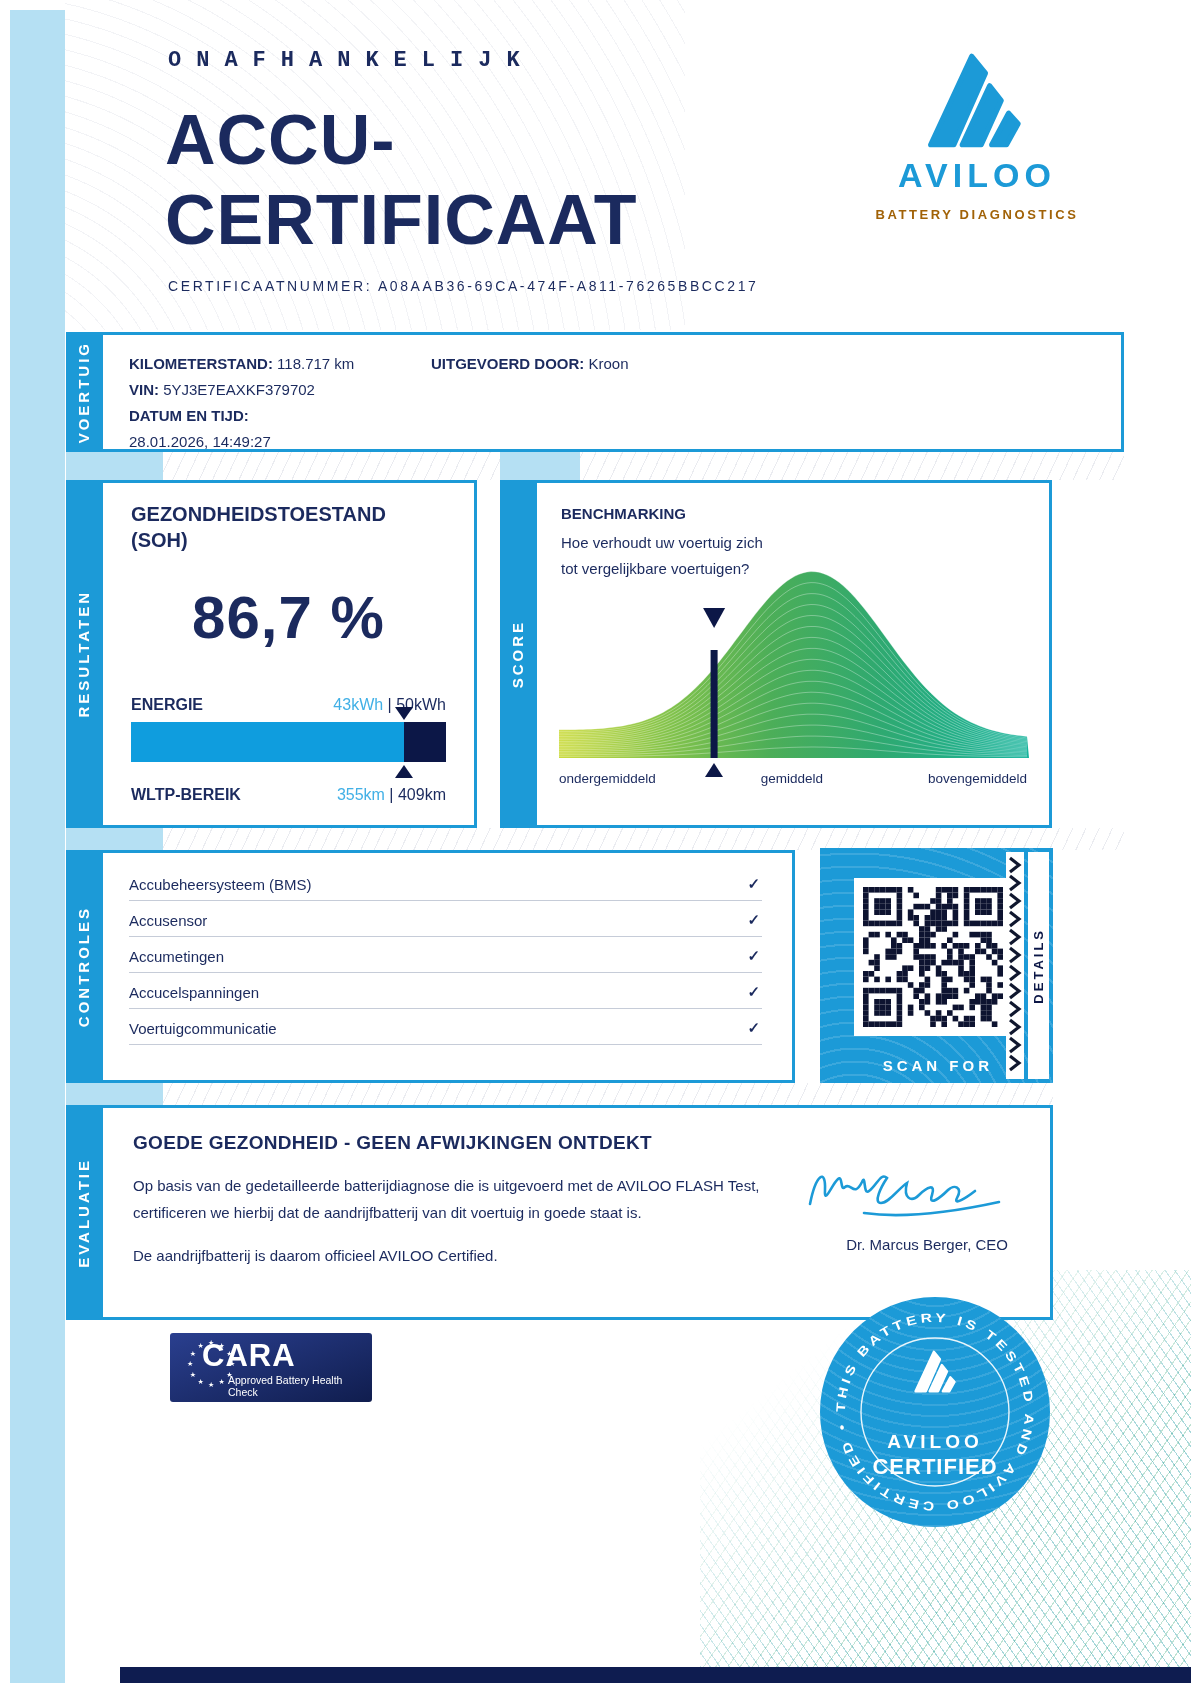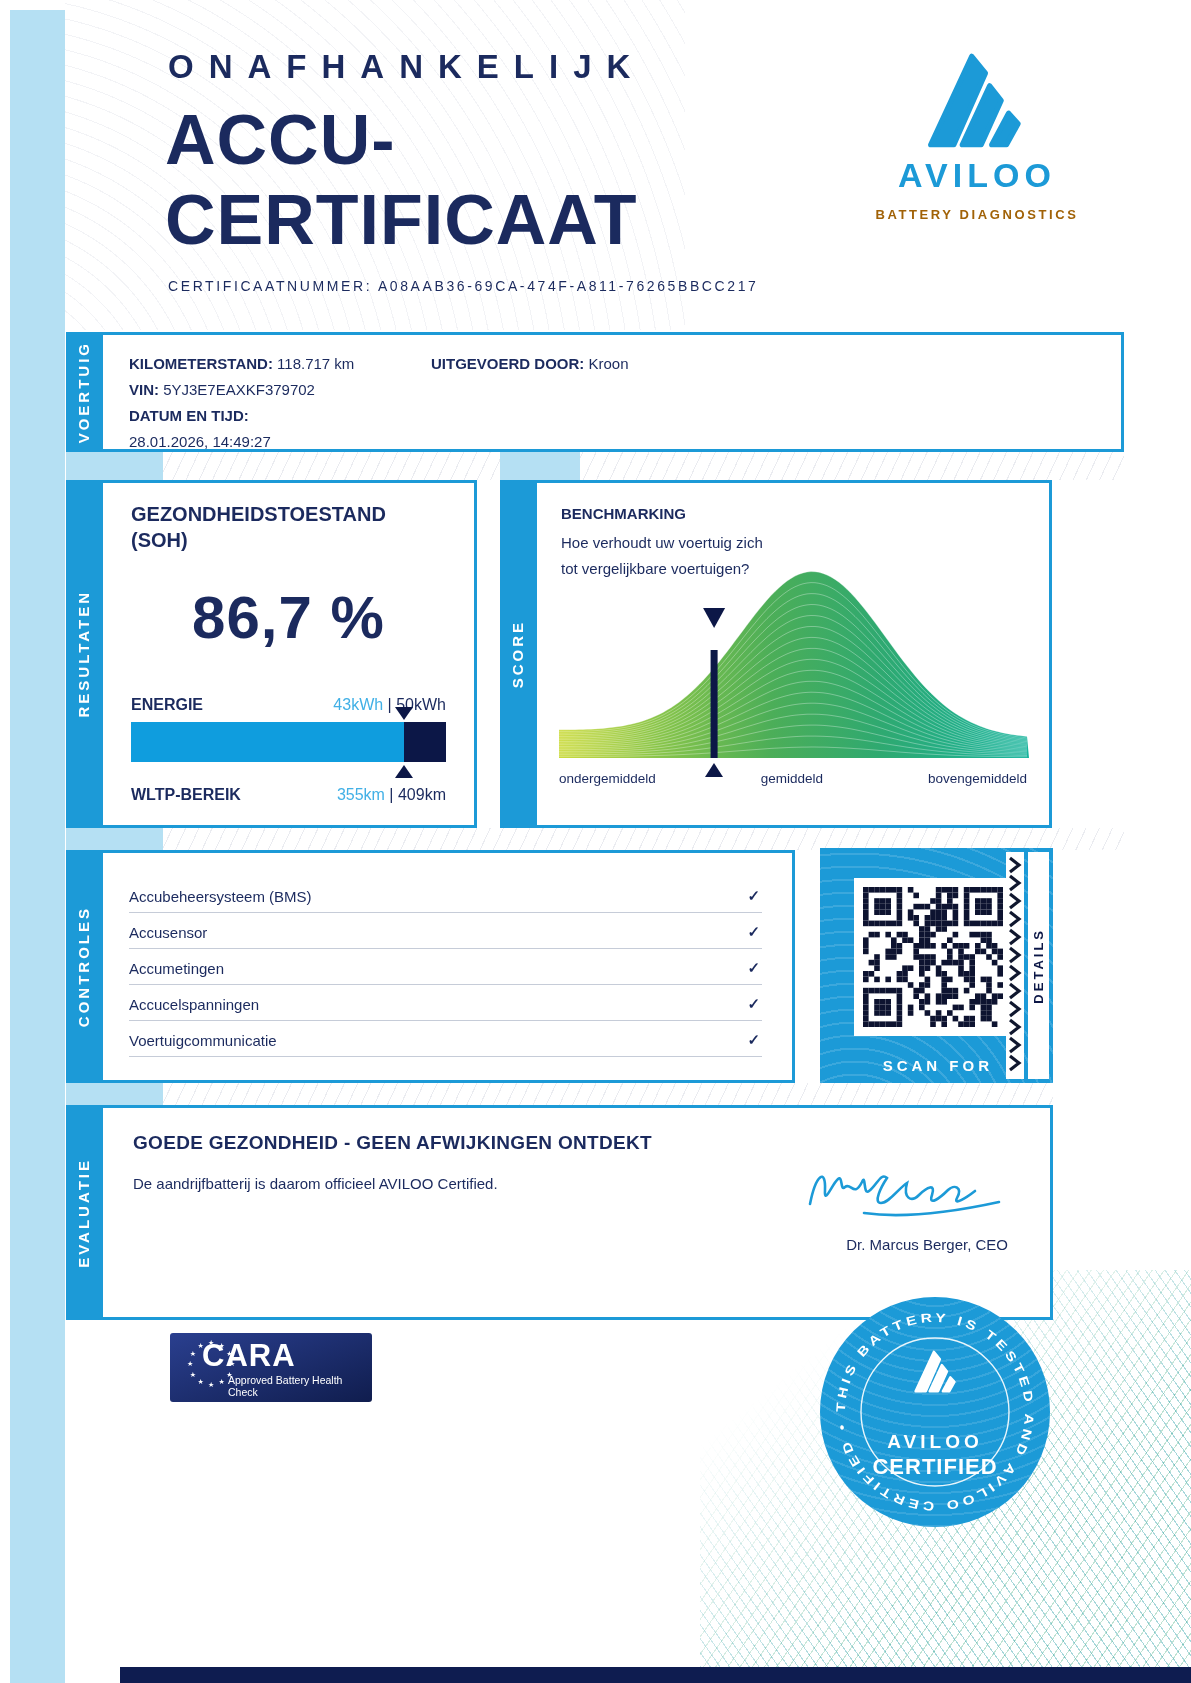--- a/index.html
+++ b/index.html
@@ -14,21 +14,21 @@
   .hatch{background:repeating-linear-gradient(115deg,rgba(27,42,94,.09) 0 1px,transparent 1px 12px);}
   .waves-tl{left:65px;top:0;width:620px;height:330px;
     background:repeating-radial-gradient(circle at -15% 130%,rgba(27,42,94,.055) 0 1px,transparent 1px 15px);}
   .guilloche{left:700px;top:1270px;right:0;bottom:16px;z-index:1;
     background:repeating-linear-gradient(55deg,rgba(23,150,160,.38) 0 1px,transparent 1px 8px),
                repeating-linear-gradient(125deg,rgba(40,160,110,.30) 0 1px,transparent 1px 10px);
     -webkit-mask-image:linear-gradient(to top left,#000 35%,transparent 78%);
     mask-image:linear-gradient(to top left,#000 35%,transparent 78%);}
 
   
-  .kicker{left:168px;top:48px;font-size:33px;font-weight:bold;letter-spacing:15px;}
+  .kicker{left:168px;top:48px;font-size:22px;font-weight:bold;letter-spacing:15px;font-family:Liberation Mono, monospace;}
   .title{left:165px;top:100px;font-size:70px;line-height:80px;font-weight:800;letter-spacing:1px;}
   .certline{left:168px;top:278px;font-size:14px;letter-spacing:2.6px;}
   .brandblk{left:872px;top:50px;width:210px;text-align:center;}
   .brandname{font-size:34px;font-weight:bold;color:#1c9ad7;letter-spacing:5px;margin-top:2px;}
   .brandtag{font-size:13px;font-weight:bold;color:#a16207;letter-spacing:2.6px;margin-top:12px;}
 
   
   .section{display:flex;z-index:2;}
   .tab{width:34px;background:#1c9ad7;display:flex;align-items:center;justify-content:center;flex:none;}
   .tab span{writing-mode:vertical-rl;transform:rotate(180deg);color:#fff;font-weight:bold;
@@ -56,21 +56,21 @@
           border-left:9px solid transparent;border-right:9px solid transparent;border-bottom:13px solid #0c1747;}
 
   
   .bm-title{left:24px;top:22px;font-size:15px;font-weight:800;}
   .bm-text{left:24px;top:47px;width:218px;font-size:15px;line-height:26px;}
   .axis-row{left:22px;right:22px;top:288px;display:flex;justify-content:space-between;font-size:13.5px;}
   .curve-up{width:0;height:0;border-left:9px solid transparent;border-right:9px solid transparent;
             border-bottom:14px solid #0c1747;}
 
   
-  .c-pad{padding:24px 30px 0 26px;}
+  .c-pad{padding:12px 30px 0 26px;}
   .c-row{display:flex;justify-content:space-between;align-items:flex-end;font-size:15px;
          padding:10px 2px 7px 0;border-bottom:1.5px solid #c6ccd8;}
   .check{font-weight:bold;font-size:15px;color:#1b2a5e;}
 
   
   .qr-box{left:820px;top:848px;width:233px;height:235px;background:#1c9ad7;z-index:2;
     background-image:repeating-radial-gradient(circle at 15% 130%,rgba(255,255,255,.14) 0 2px,transparent 2px 13px);}
   .qr-white{position:absolute;left:34px;top:30px;width:158px;height:158px;background:#fff;
             display:flex;align-items:center;justify-content:center;}
   .chev-strip{position:absolute;right:29px;top:4px;bottom:4px;width:18px;background:#fff;overflow:hidden;}
@@ -590,20 +590,21 @@
     </div>
     <div class="scanfor">SCAN FOR</div>
   </div>
 
   <div class="abs section" style="left:66px;top:1105px;width:987px;height:215px;">
     <div class="tab">
         <span>EVALUATIE</span>
       </div>
     <div class="card e-pad">
       <div class="e-title">GOEDE GEZONDHEID - GEEN AFWIJKINGEN ONTDEKT</div>
+      <div class="e-p">Op basis van de gedetailleerde batterijdiagnose die is uitgevoerd met de AVILOO FLASH Test, certificeren we hierbij dat de aandrijfbatterij van dit voertuig in goede staat is.</div>
       <div class="e-p e-p2">De aandrijfbatterij is daarom officieel AVILOO Certified.</div>
       <svg class="signature" width="210" height="66" viewBox="0 0 210 66">
         <g fill="none" stroke="#1c9ad7" stroke-width="2.6" stroke-linecap="round">
           <path d="M6,46 C12,16 22,10 21,32 C20,48 28,26 34,21 C39,17 36,34 41,29 C47,24 50,40 58,24 C62,15 59,38 65,33 C73,27 77,14 83,20 C77,29 69,45 77,45 C85,45 95,30 103,25 C99,40 107,45 115,37 C123,29 132,25 128,37 C124,49 136,40 144,32 C150,26 159,29 153,40 C149,48 162,40 171,33"></path>
           <path d="M60,55 C95,60 140,56 195,44"></path>
         </g>
       </svg>
       <div class="signatory">Dr. Marcus Berger, CEO</div>
     </div>
   </div>

